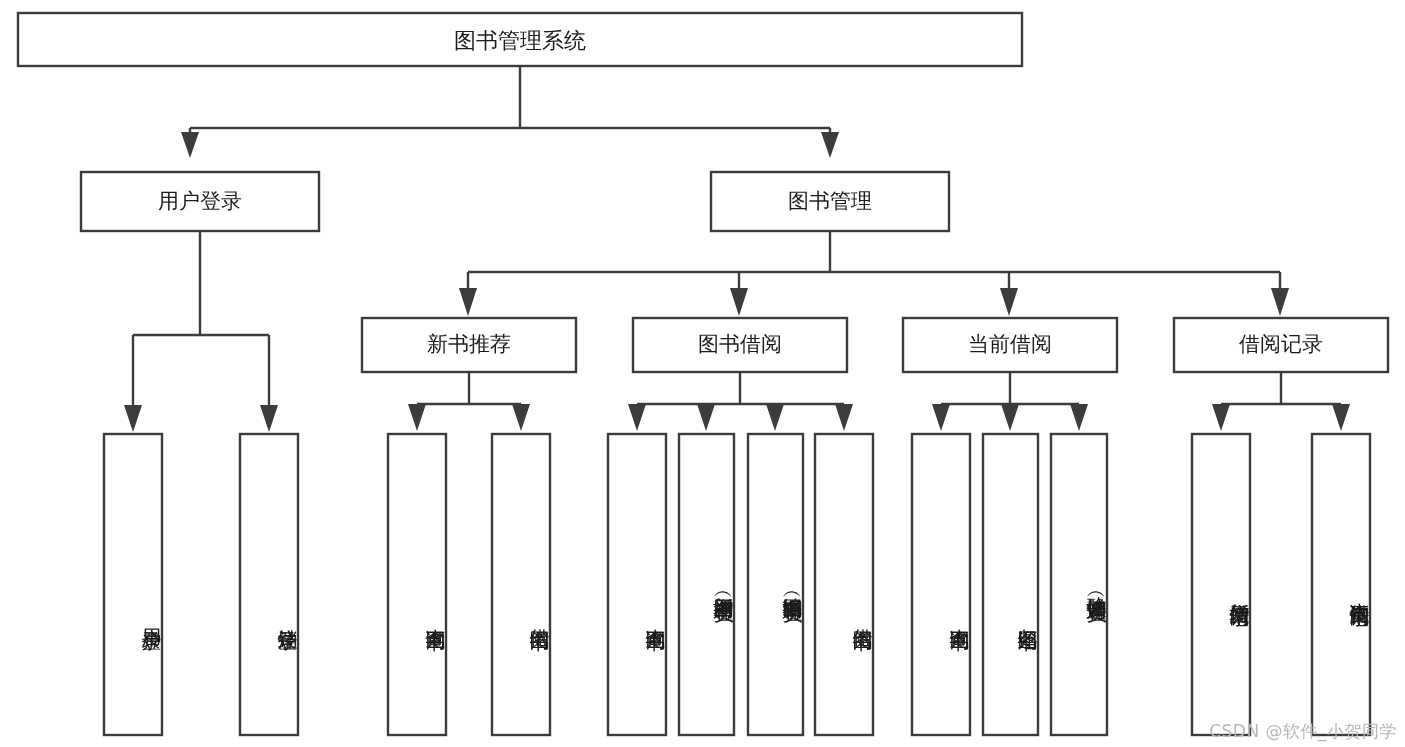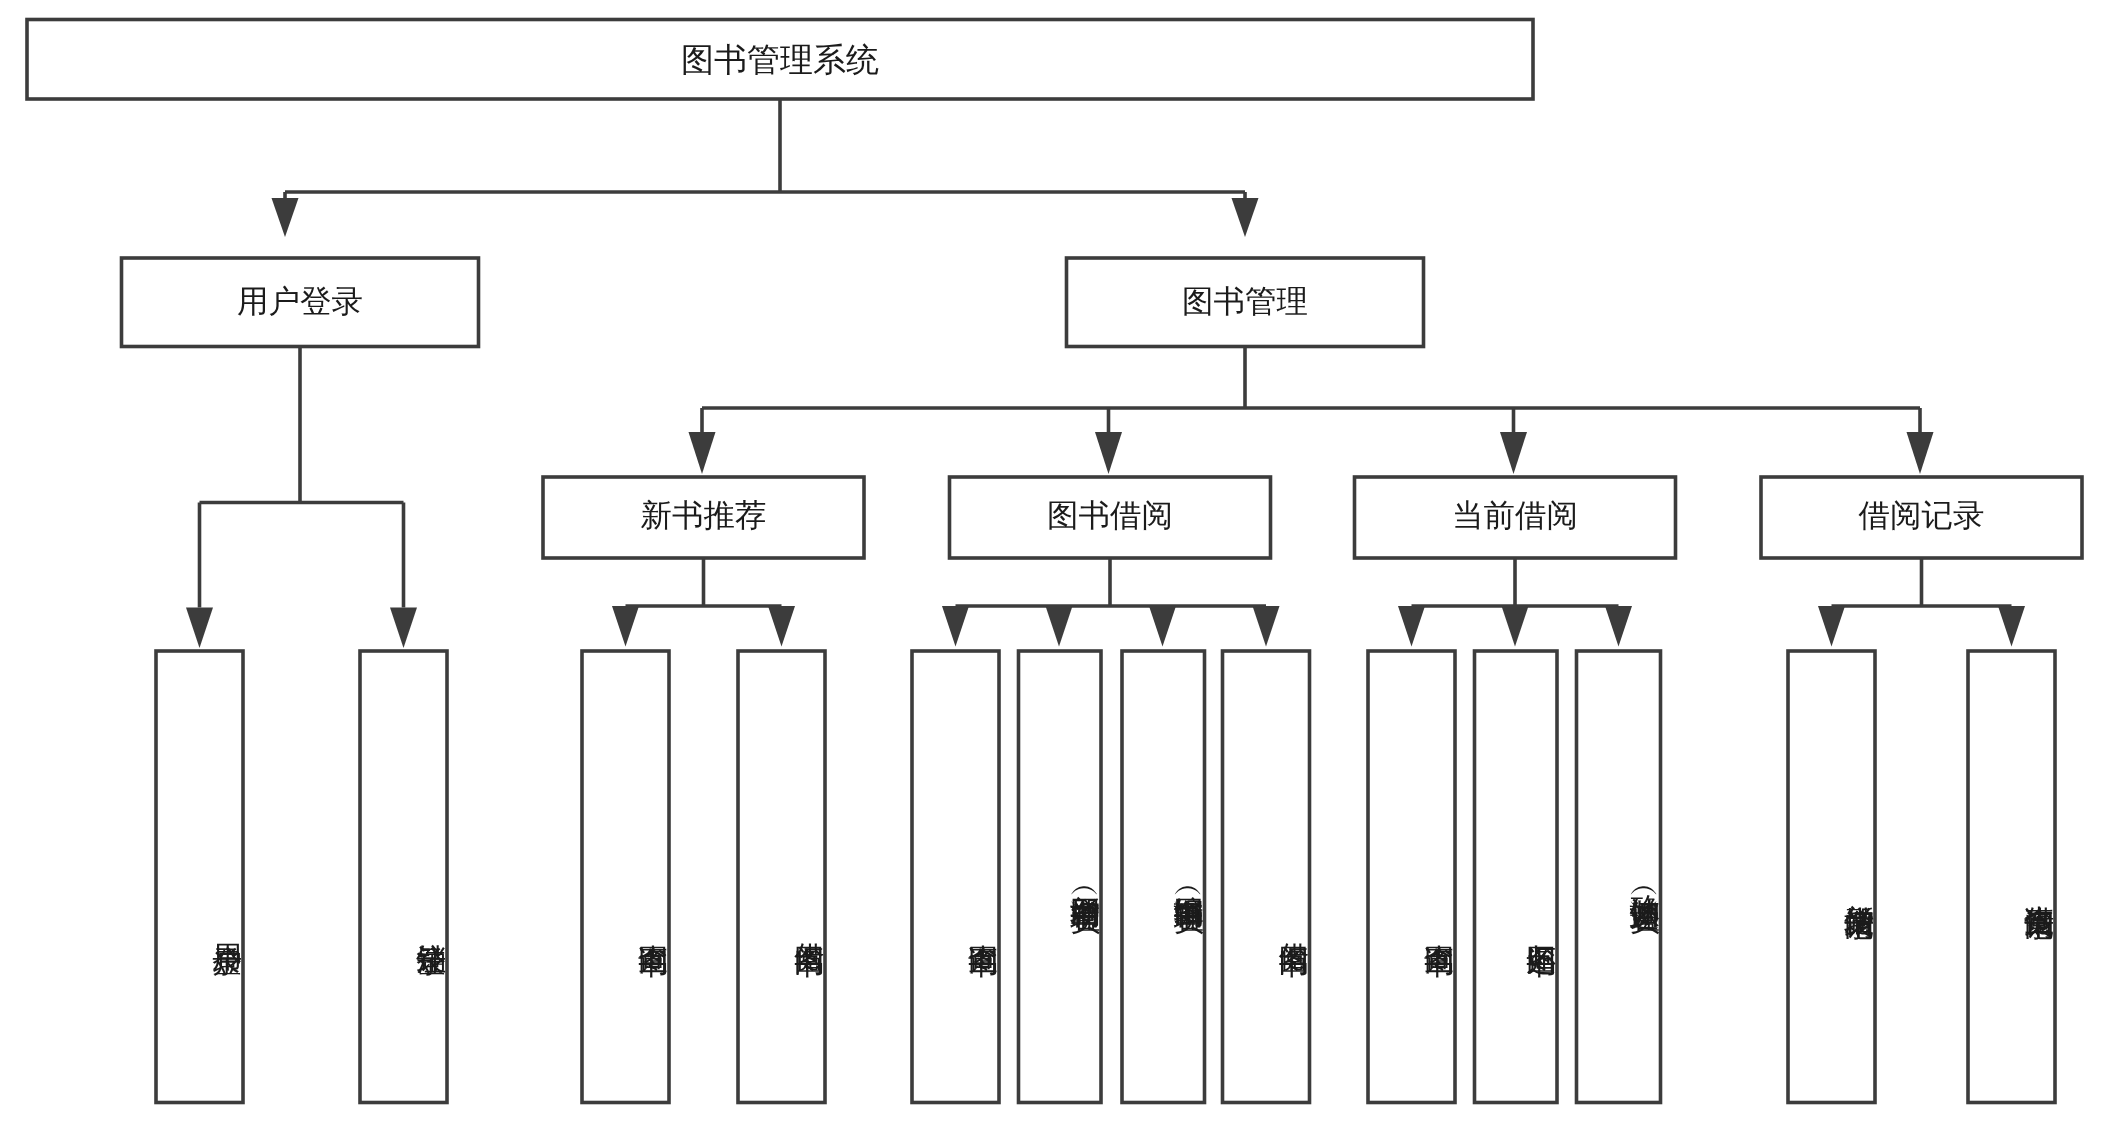--- a/index.html
+++ b/index.html
@@ -199,14 +199,15 @@
   <div class="leaf-label" style="left:748px; top:440px; width:55px; height:290px;">编辑图书（管理员）</div>
   <div class="leaf-label" style="left:815px; top:500px; width:58px; height:230px;">借阅图书</div>
 
   <div class="leaf-label" style="left:912px; top:500px; width:58px; height:230px;">查询图书</div>
   <div class="leaf-label" style="left:983px; top:500px; width:55px; height:230px;">归还图书</div>
   <div class="leaf-label" style="left:1051px; top:440px; width:56px; height:290px;">确认归还（管理员）</div>
 
   <div class="leaf-label" style="left:1192px; top:455px; width:58px; height:270px;">新增借阅记录</div>
   <div class="leaf-label" style="left:1312px; top:455px; width:58px; height:270px;">查询借阅记录</div>
 
+  <div class="watermark">CSDN @软件_小贺同学</div>
 
 </div>
 
 </body></html>

